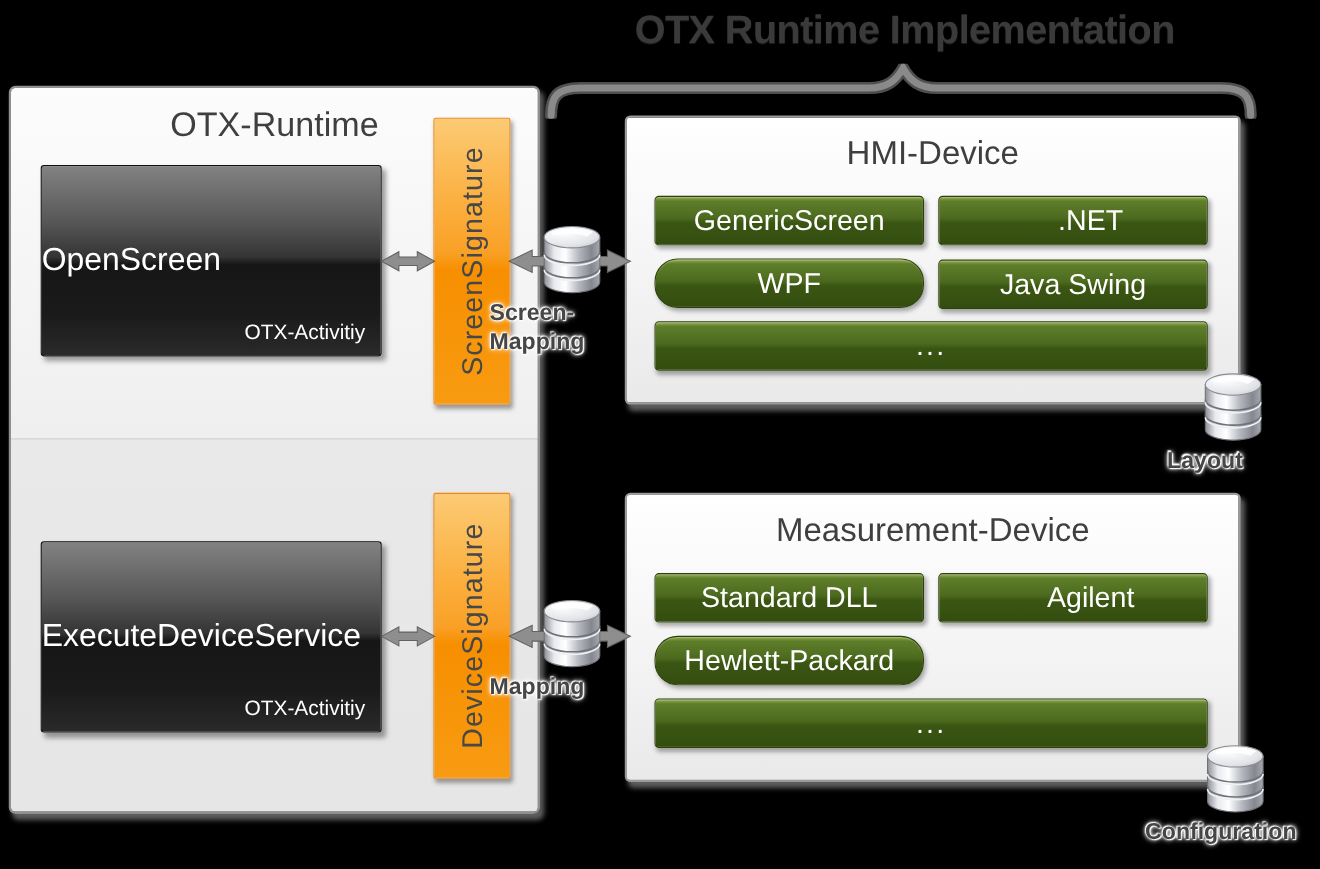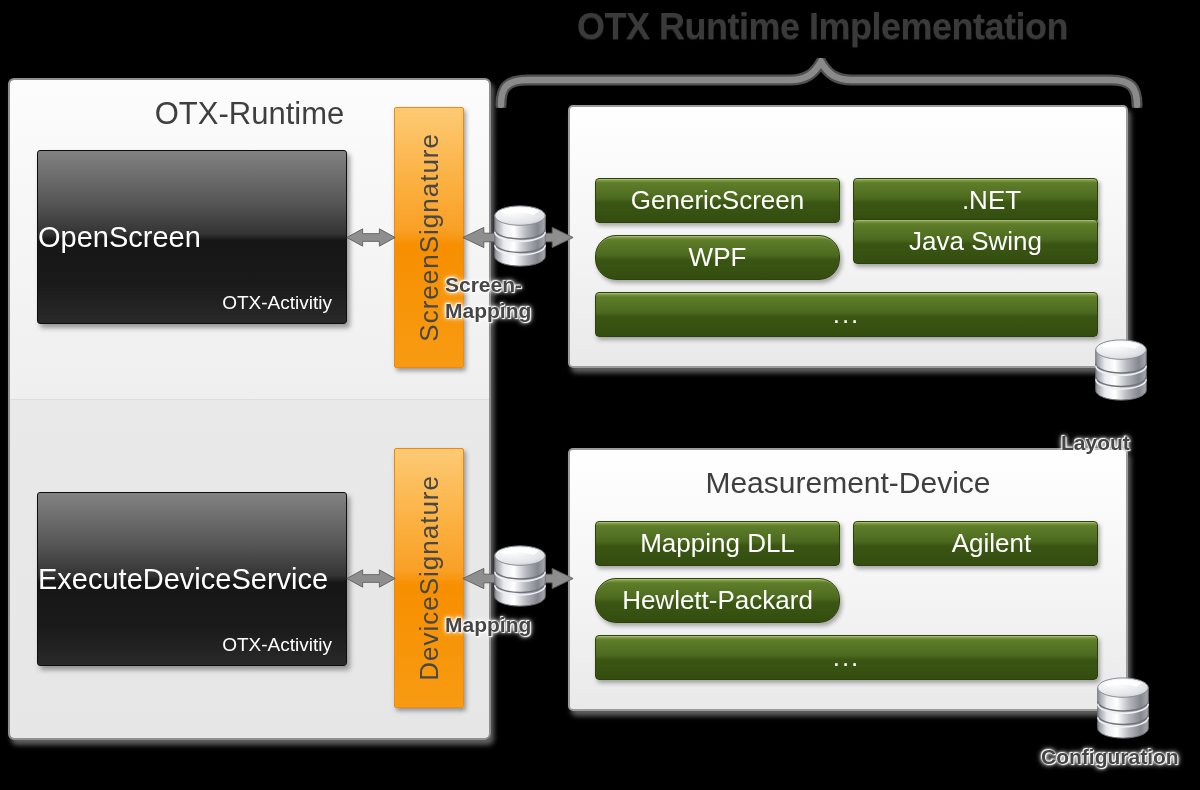--- a/index.html
+++ b/index.html
@@ -73,21 +73,21 @@
   .db-device{left:490px;top:542px;}
   .db-layout{left:1091px;top:336px;}
   .db-config{left:1093px;top:674px;}
   .db-label{
     position:absolute;z-index:6;text-align:left;
     font-size:21px;font-weight:700;color:#464646;line-height:26px;
     text-shadow:0 0 2px #fff,0 0 4px #fff,0 0 6px #fff,1px 1px 1px #fff,-1px -1px 1px #fff;
   }
   .lbl-screen-mapping{left:445px;top:272px;width:150px;}
   .lbl-device-mapping{left:445px;top:612px;width:150px;}
-  .lbl-layout{left:1061px;top:430px;width:120px;}
+  .lbl-layout{left:1061px;top:406px;width:120px;}
   .lbl-config{left:1041px;top:744px;width:165px;}
   
   .device-panel{
     position:absolute;left:568px;width:560px;height:263px;
     border:2px solid #9b9b9b;border-radius:5px;box-sizing:border-box;
     background:linear-gradient(180deg,#ffffff 0%,#f3f3f3 60%,#e9e9e9 100%);
     box-shadow:3px 5px 5px rgba(125,125,125,0.75);
     z-index:1;
   }
   .panel-hmi{top:105px;}
@@ -100,21 +100,21 @@
     position:absolute;height:45px;border-radius:4px;box-sizing:border-box;
     background:linear-gradient(180deg,#93ac55 0%,#5f7e2a 9%,#4c6a1e 45%,#3b5613 55%,#334d0f 100%);
     border:1px solid #2c420b;
     box-shadow:2px 3px 4px rgba(50,50,50,0.4), inset 0 1px 0 rgba(255,255,255,0.22);
     display:flex;align-items:center;justify-content:center;
     color:#fff;font-size:26px;font-weight:300;
   }
   .pos-r1-l{left:25px;top:71px;width:245px;}
   .pos-r1-r{left:283px;top:71px;width:245px;padding-left:32px;}
   .pos-r2-l{left:25px;top:128px;width:245px;border-radius:21px;}
-  .pos-r2-r{left:283px;top:112px;width:245px;}
+  .pos-r2-r{left:283px;top:129px;width:245px;}
   .pos-r3{left:25px;top:185px;width:503px;letter-spacing:2px;}
   .defs-holder{position:absolute;width:0;height:0;overflow:hidden;}
 </style>
 </head>
 <body>
 
 <div class="canvas">
 
   <svg class="defs-holder" aria-hidden="true">
     <defs>
@@ -216,28 +216,29 @@
     <div>Screen-</div>
     <div>Mapping</div>
   </div>
   <div class="db-label lbl-device-mapping">
     <div>Mapping</div>
   </div>
   <div class="db-label lbl-layout">Layout</div>
   <div class="db-label lbl-config">Configuration</div>
 
   <div class="device-panel panel-hmi">
+    <div class="device-panel-title">HMI-Device</div>
     <div class="impl-button pos-r1-l">GenericScreen</div>
     <div class="impl-button pos-r1-r">.NET</div>
     <div class="impl-button pos-r2-l">WPF</div>
     <div class="impl-button pos-r2-r">Java Swing</div>
     <div class="impl-button pos-r3">...</div>
   </div>
 
   <div class="device-panel panel-measurement">
     <div class="device-panel-title">Measurement-Device</div>
-    <div class="impl-button pos-r1-l">Mapping DLL</div>
+    <div class="impl-button pos-r1-l">Standard DLL</div>
     <div class="impl-button pos-r1-r">Agilent</div>
     <div class="impl-button pos-r2-l">Hewlett-Packard</div>
     <div class="impl-button pos-r3">...</div>
   </div>
 
 </div>
 
 </body></html>

